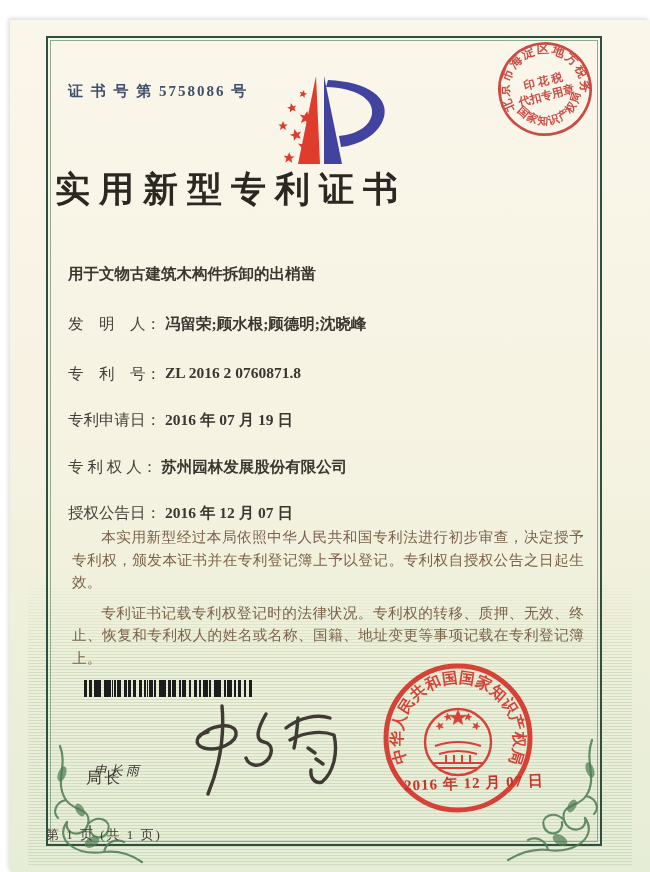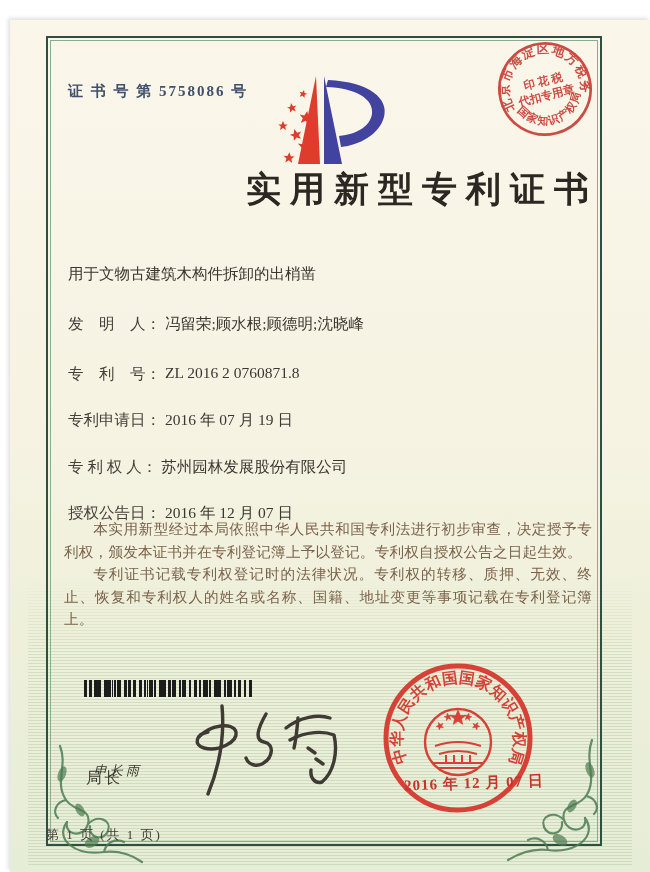--- a/index.html
+++ b/index.html
@@ -28,34 +28,34 @@
   .cert-no{
     position:absolute;left:58px;top:62px;
     font-size:15px;font-weight:600;letter-spacing:2px;color:#41506b;
   }
   .logo{position:absolute;left:262px;top:54px;width:120px;height:102px;}
   .tax-stamp{
     position:absolute;left:478px;top:12px;width:114px;height:114px;
     transform:rotate(-14deg);opacity:.93;
   }
   .title{
-    position:absolute;left:36px;top:146px;width:552px;text-align:right;
+    position:absolute;left:36px;top:146px;width:552px;text-align:left;
     font-size:35px;font-weight:700;color:#2b2722;
     letter-spacing:9px;text-indent:9px;
   }
   .frow{position:absolute;left:58px;width:500px;font-size:15.5px;color:#3c382f;display:flex;}
   .frow .f-label{white-space:pre;color:#45403a;margin-right:4px;}
-  .frow .f-value{color:#3a3630;}
+  .frow .f-value{color:#3a3630;font-weight:bold;}
   .r0{top:244px}.r1{top:294px}.r2{top:344px}.r3{top:390px}.r4{top:437px}.r5{top:483px}
   .paras{
     position:absolute;left:54px;top:498px;width:528px;
     font-size:14.6px;line-height:22.5px;color:#7b624a;text-align:justify;
     letter-spacing:.2px;
   }
-  .paras p{margin:0;text-indent:2em;}
+  .paras p{margin:8px;text-indent:2em;}
   .barcode{
     position:absolute;left:74px;top:660px;width:168px;height:17px;
     background:
       repeating-linear-gradient(90deg,#1c1c1c 0 2px,transparent 2px 5px),
       repeating-linear-gradient(90deg,#1c1c1c 0 1px,transparent 1px 7px),
       repeating-linear-gradient(90deg,#1c1c1c 0 3px,transparent 3px 11px);
   }
   .sig-title{position:absolute;left:76px;top:708px;font-size:15.5px;letter-spacing:3px;color:#3a362f;margin-top:40px;}
   .sig-name{position:absolute;left:84px;top:742px;font-size:13px;letter-spacing:3px;color:#3a362f;font-style:italic;}
   .signature{position:absolute;left:168px;top:678px;width:176px;height:108px;}

